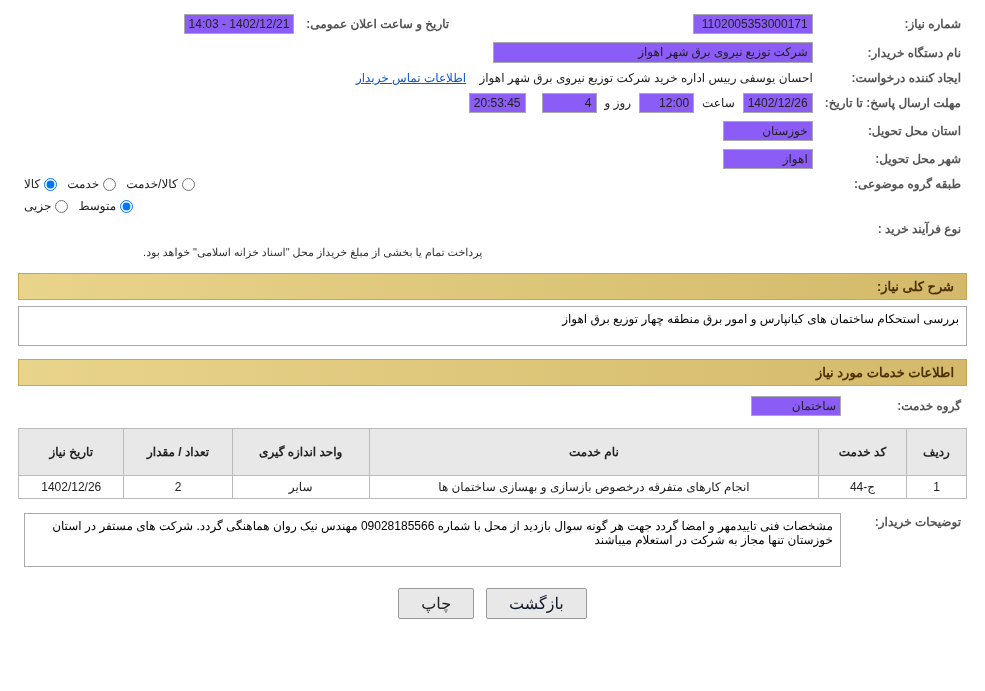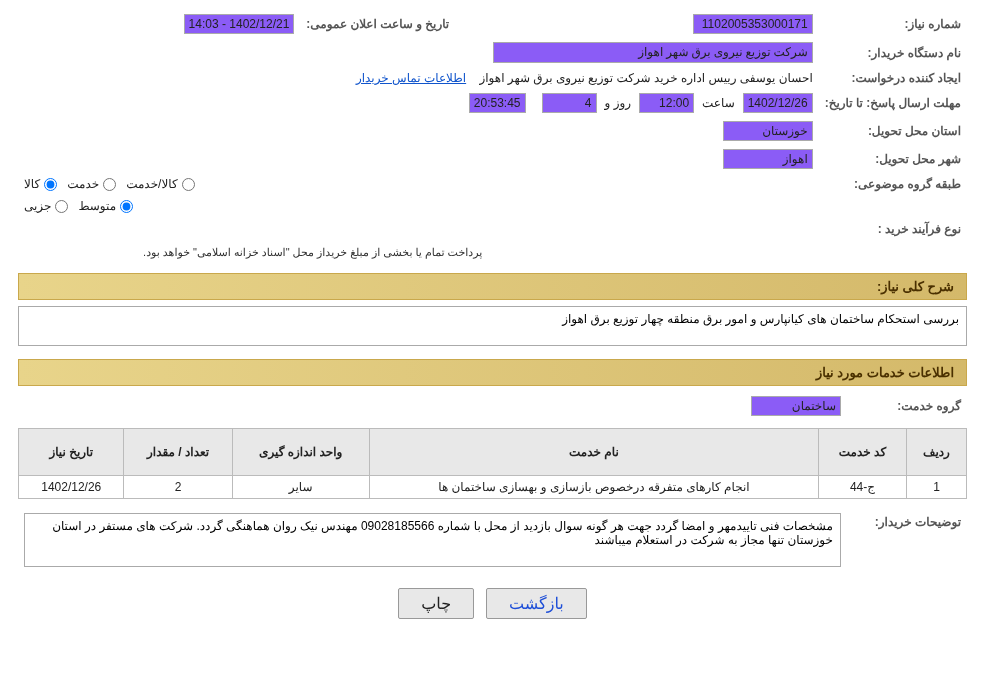--- a/index.html
+++ b/index.html
@@ -141,21 +141,21 @@
       border: 1px solid #999;
       cursor: pointer;
       border-radius: 2px;
     }
     .btn-print {
       background: #e8e8e8;
       color: #222;
     }
     .btn-back {
       background: #e8e8e8;
-      color: #1d4ed8;
+      color: #0f172a;
     }
     .relative-wrap {
       position: relative;
     }
     .small-input {
       min-width: 55px;
       max-width: 70px;
     }
     .medium-input {
       min-width: 90px;

